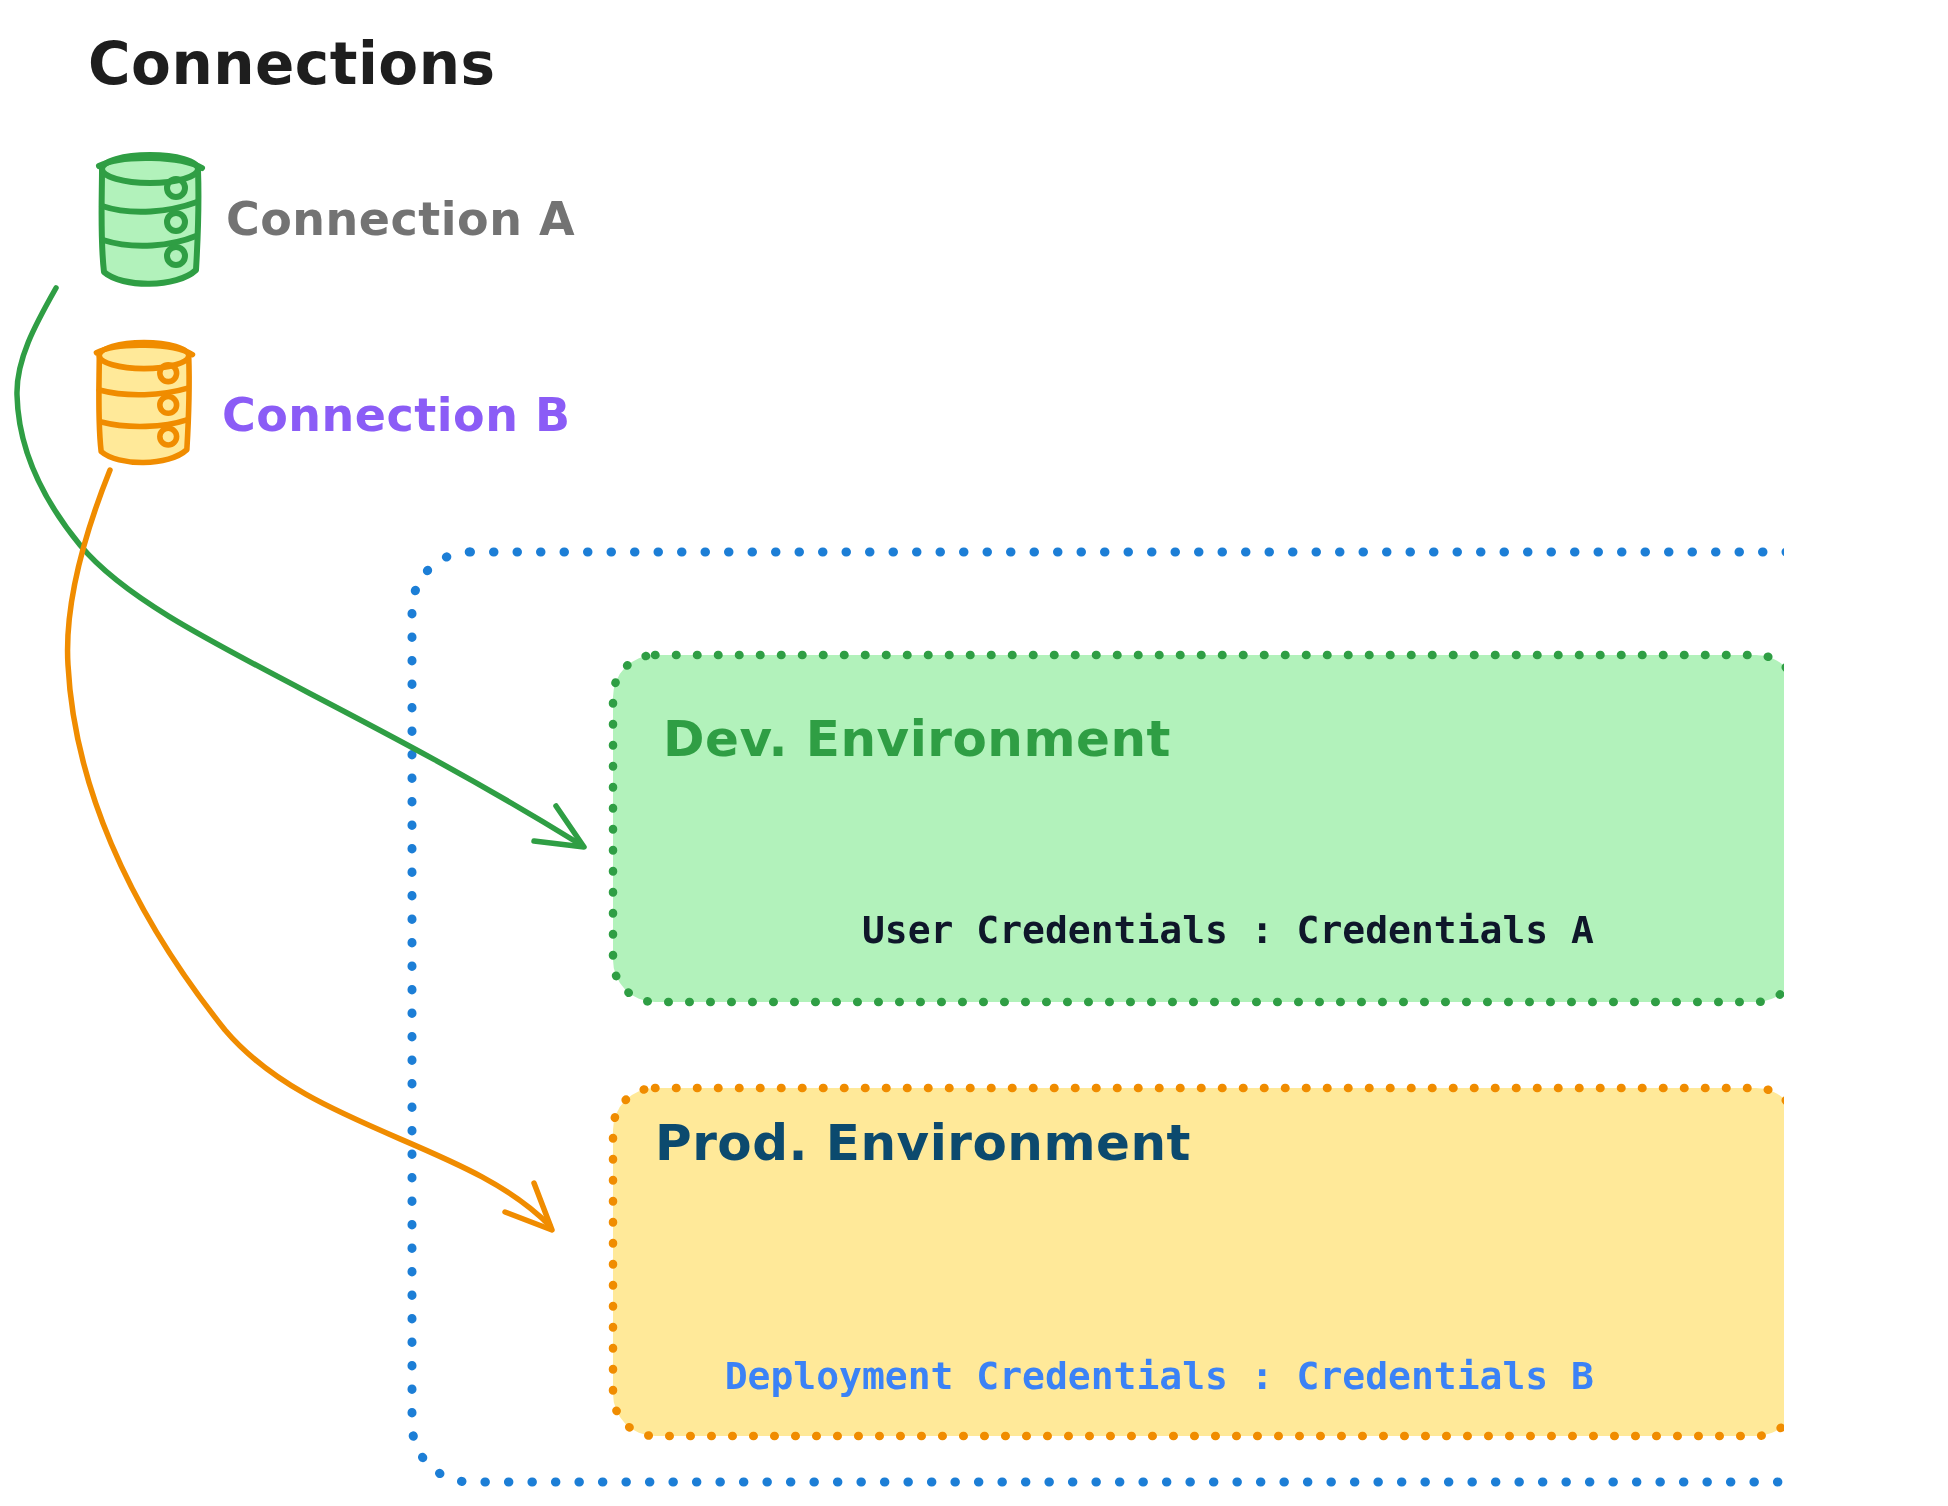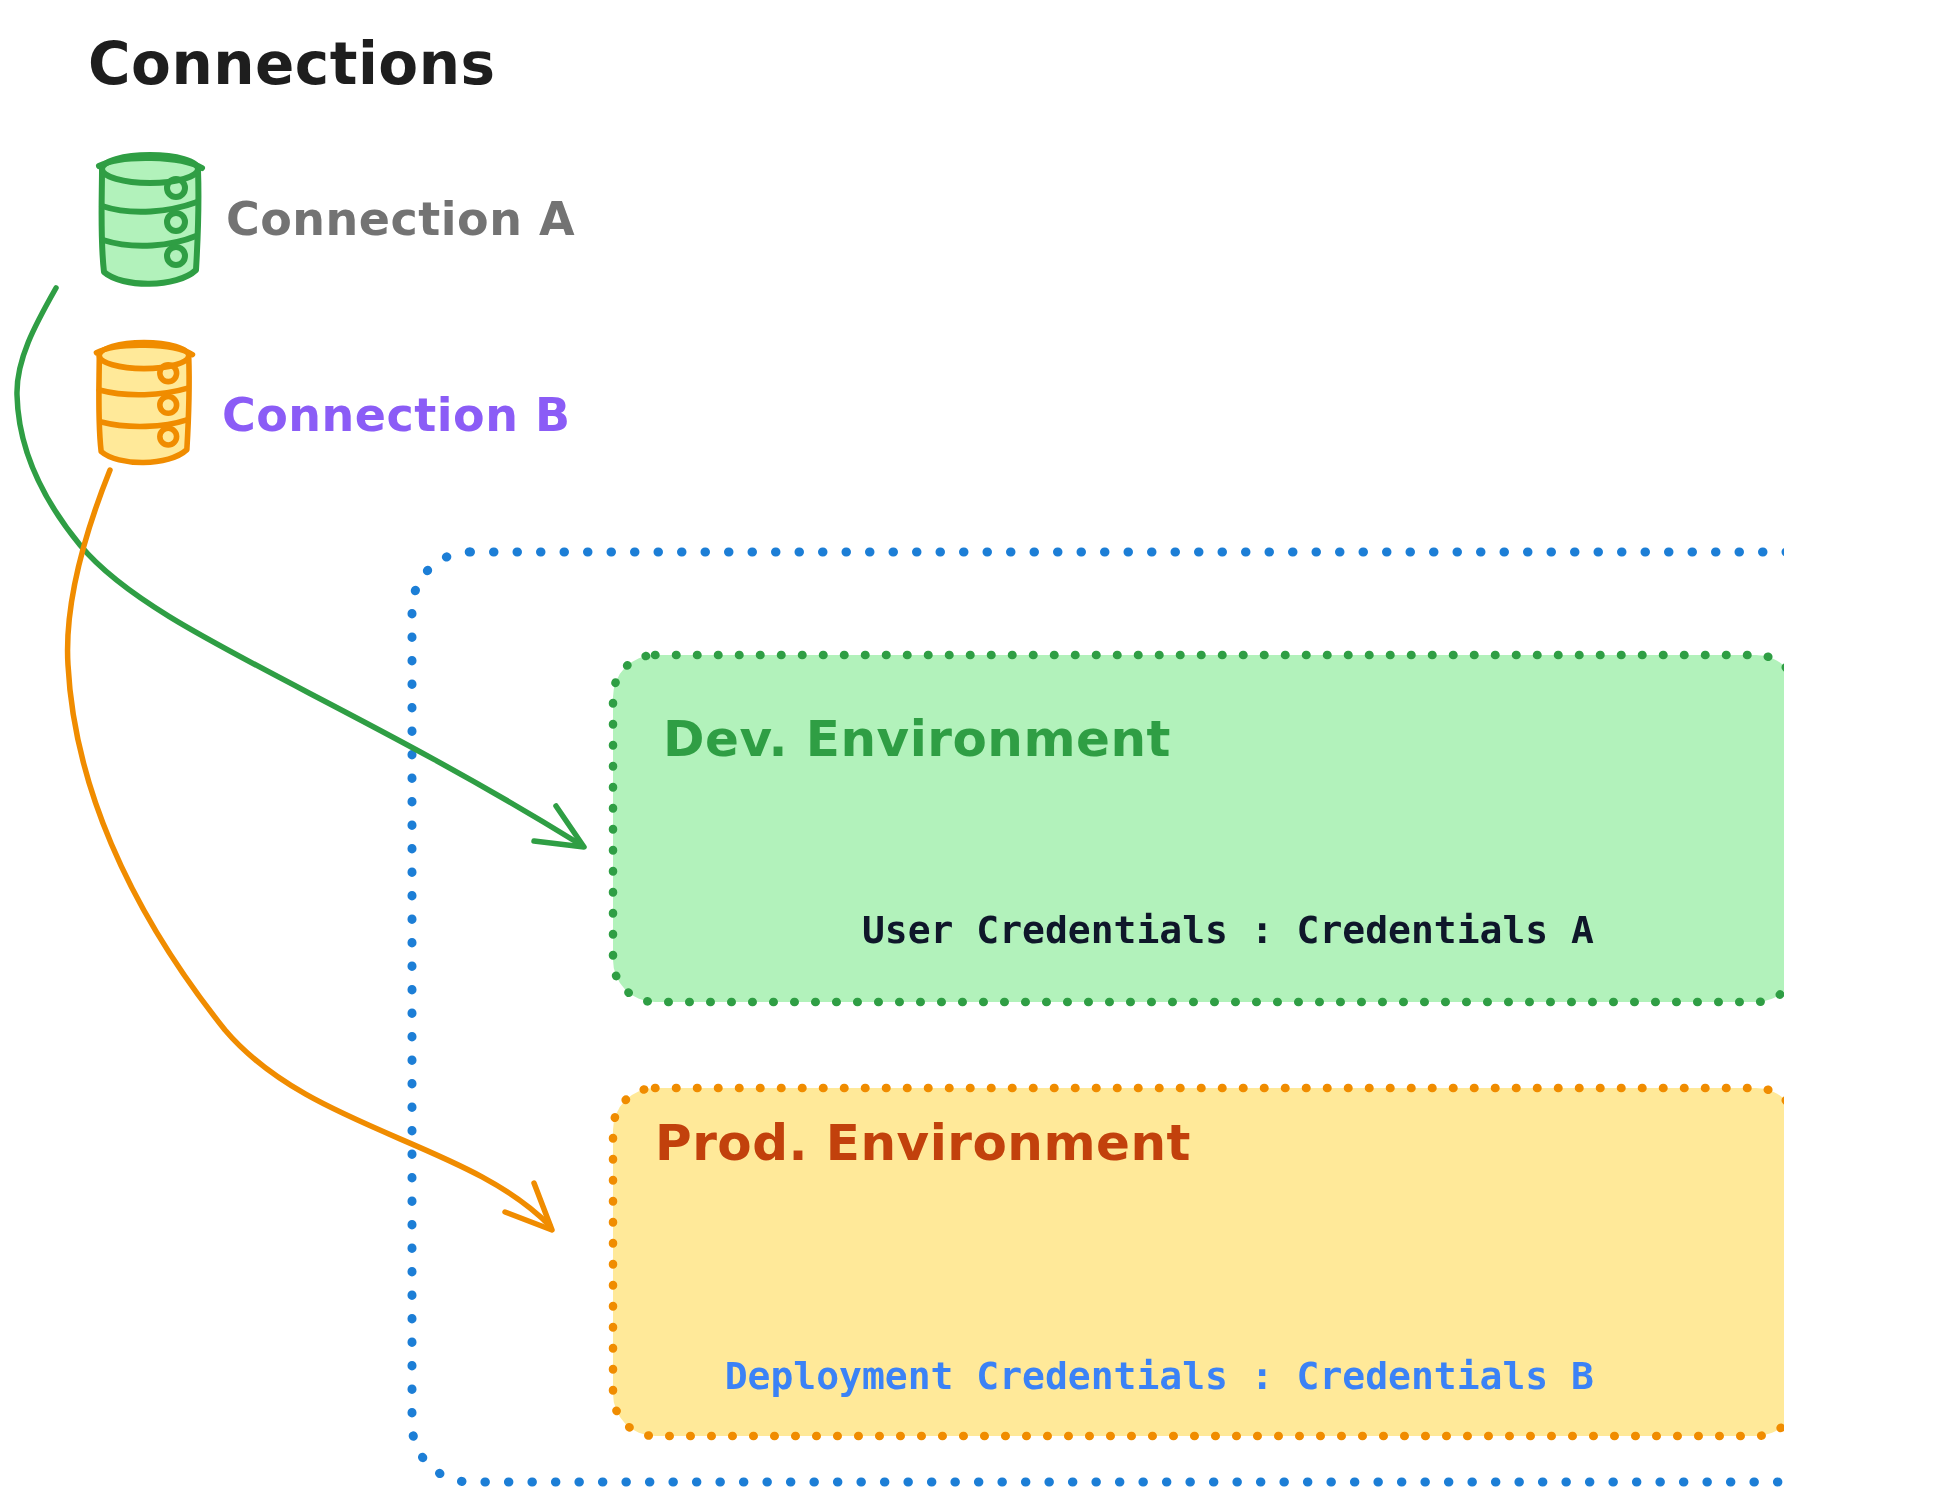--- a/index.html
+++ b/index.html
@@ -19,21 +19,21 @@
   }
   .conn-label { font-size: 46px; white-space: nowrap; }
   .conn-a-label { left: 226px; top: 192px; color: #737373; }
   .conn-b-label { left: 222px; top: 388px; color: #8b5cf6; }
   .project-label {
     left: 1536px; top: 420px;
     font-size: 66px; color: #1c7ed6; white-space: nowrap;
   }
   .env-title { font-size: 50px; white-space: nowrap; }
   .dev-title  { left: 663px; top: 694px;  color: #2f9e44; margin-top: 16px; }
-  .prod-title { left: 655px; top: 1114px; color: #c2410c; }
+  .prod-title { left: 655px; top: 1114px; color: #0c4a6e; }
   .cred-line {
     font-family: "DejaVu Sans Mono", "Liberation Mono", monospace;
     font-weight: 700;
     font-size: 38px;
     white-space: nowrap;
     right: 190px;
     text-align: right;
   }
   .dev-cred  { top: 908px;  color: #0f172a; margin-left: 7px; }
   .prod-cred { top: 1330px; color: #3b82f6; margin-top: 24px; }

